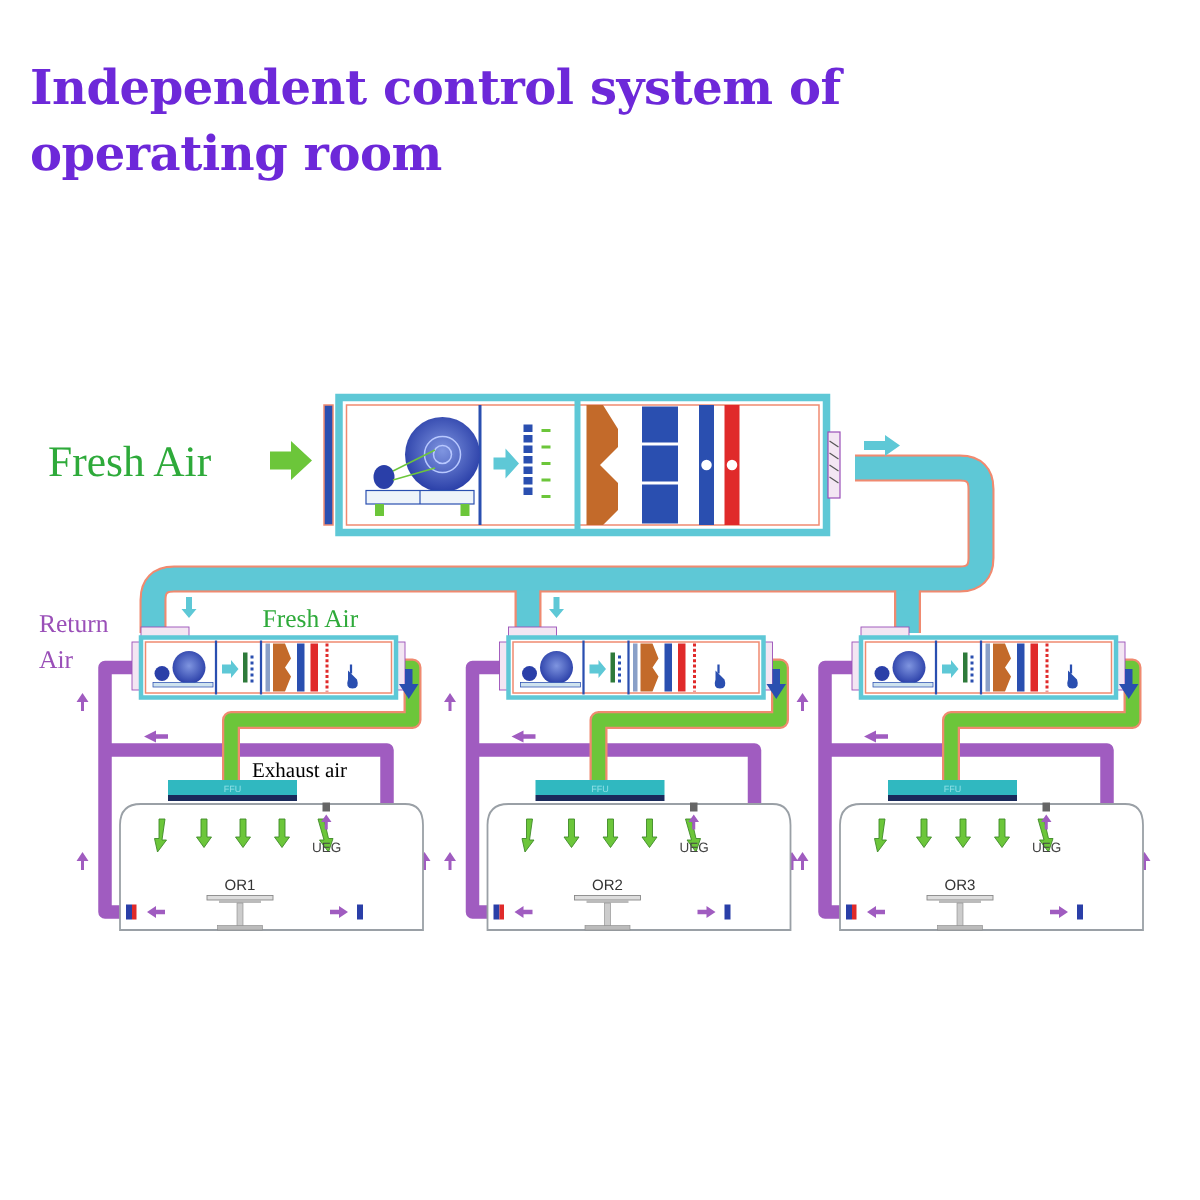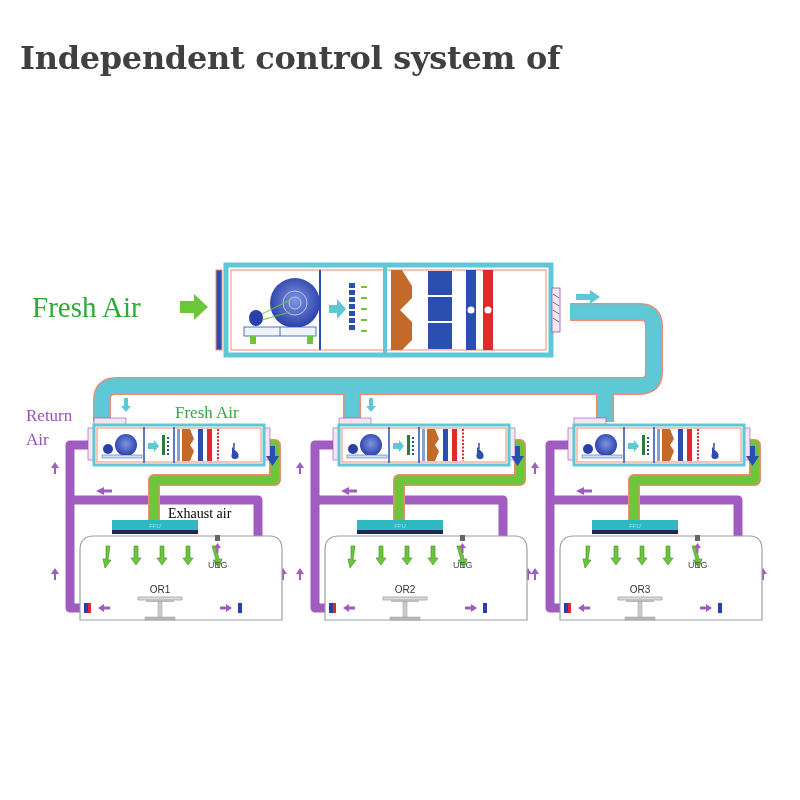--- a/index.html
+++ b/index.html
@@ -1,27 +1,28 @@
 <!DOCTYPE html>
 <html><head>
 <meta charset="utf-8">
 <style>
   html,body{margin:0;padding:0;background:#ffffff;}
   body{width:800px;height:800px;position:relative;overflow:hidden;font-family:"DejaVu Serif",serif;}
-  .title{position:absolute;left:20px;top:36px;width:620px;font-family:"DejaVu Serif",serif;font-weight:bold;font-size:32px;line-height:44px;color:#404040;letter-spacing:-0.3px;}
+  .title{position:absolute;left:20px;top:36px;width:620px;font-family:"DejaVu Serif",serif;font-weight:bold;font-size:32px;line-height:44px;color:#6d28d9;letter-spacing:-0.3px;}
   .title span{display:block;}
   svg{position:absolute;left:0;top:0;}
   .lbl{font-family:"Liberation Serif",serif;}
   .sm{font-family:"Liberation Sans",sans-serif;}
 </style>
 </head>
 <body>
 
 <div class="title">
   <span>Independent control system of</span>
+  <span>operating room</span>
 </div>
 
 <svg width="800" height="800" viewBox="0 0 800 800">
   <defs>
     <radialGradient id="fanG" cx="50%" cy="45%" r="55%">
       <stop offset="0%" stop-color="#7f95e0"></stop>
       <stop offset="100%" stop-color="#2a3fa8"></stop>
     </radialGradient>
     <g id="room-unit">
 

